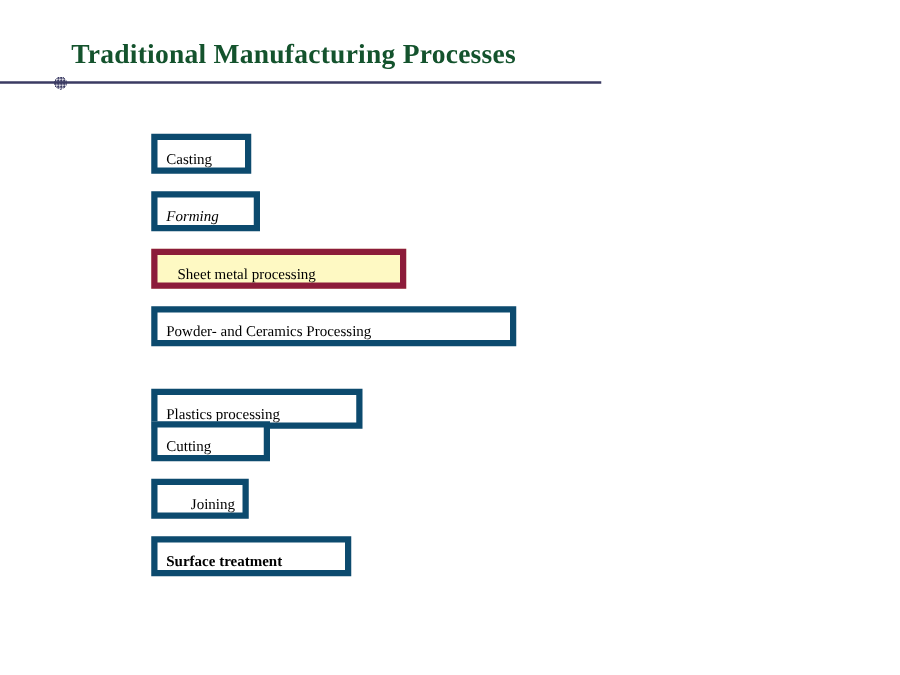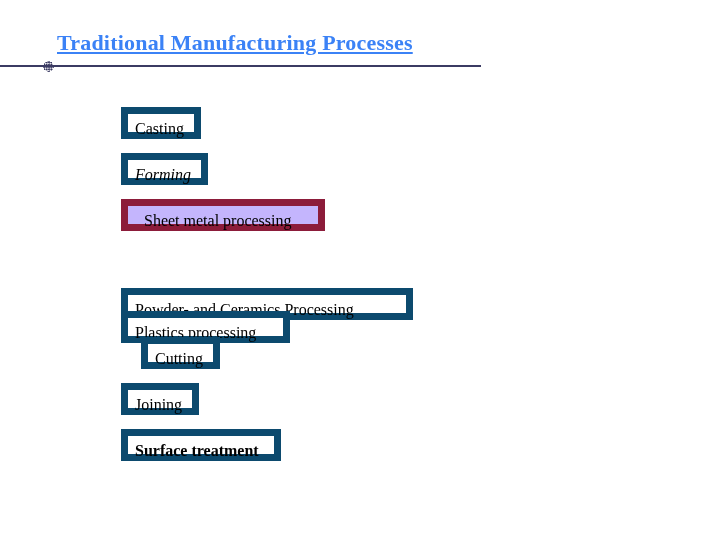--- a/index.html
+++ b/index.html
@@ -24,25 +24,24 @@
 
   
   #slide-title {
     position: absolute;
     left: 57px;
     top: 30px;
     width: 640px;
     font-family: "Liberation Serif", "DejaVu Serif", serif;
     font-size: 22px;
     font-weight: bold;
-    color: #3b82f6;
+    color: #14532d;
     letter-spacing: 0.2px;
     white-space: nowrap;
     line-height: 26px;
-    text-decoration: underline;
   }
 
   
   #title-rule {
     position: absolute;
     left: 0px;
     top: 65px;
     width: 481px;
     height: 2px;
     background: #3b3b63;
@@ -71,50 +70,50 @@
     position: absolute;
     left: 121px;
     top: 107px;
   }
 
   .process-box {
     position: absolute;
     left: 0;
     box-sizing: border-box;
     height: 32px;
-    border: 7px solid #0c4a6e;
+    border: 5px solid #0c4a6e;
     background: #ffffff;
     color: #000000;
     font-family: "Liberation Serif", "DejaVu Serif", serif;
-    font-size: 16px;
+    font-size: 12px;
     line-height: 30px;
     padding: 0 6px 0 7px;
     white-space: nowrap;
   }
 
   .process-box.highlight {
-    background: #c4b5fd;
+    background: #fef9c3;
     border-color: #8c1c3a;
     padding-left: 16px;
   }
 </style>
 </head>
 <body>
 
 <div id="slide">
 
   <div id="slide-title">Traditional Manufacturing Processes</div>
 
   <div id="title-rule"></div>
   <div id="rule-ornament"></div>
 
   <div id="box-list">
       <div class="process-box" style="top: 0px; width: 80px;">Casting</div>
       <div class="process-box" style="top: 46px; width: 87px; font-style: italic;">Forming</div>
       <div class="process-box highlight" style="top: 92px; width: 204px;">Sheet metal processing</div>
-      <div class="process-box" style="top: 138px; width: 292px; margin-top: 43px;">Powder- and Ceramics Processing</div>
+      <div class="process-box" style="top: 138px; width: 292px;">Powder- and Ceramics Processing</div>
       <div class="process-box" style="top: 184px; width: 169px; margin-top: 20px;">Plastics processing</div>
-      <div class="process-box" style="top: 230px; width: 79px; margin-left: 20px;">Cutting</div>
-      <div class="process-box" style="top: 276px; width: 78px;">Joining</div>
+      <div class="process-box" style="top: 230px; width: 95px;">Cutting</div>
+      <div class="process-box" style="top: 276px; width: 78px; text-align: right;">Joining</div>
       <div class="process-box" style="top: 322px; width: 160px; font-weight: bold;">Surface treatment</div>
     </div>
 
 </div>
 
 </body></html>

